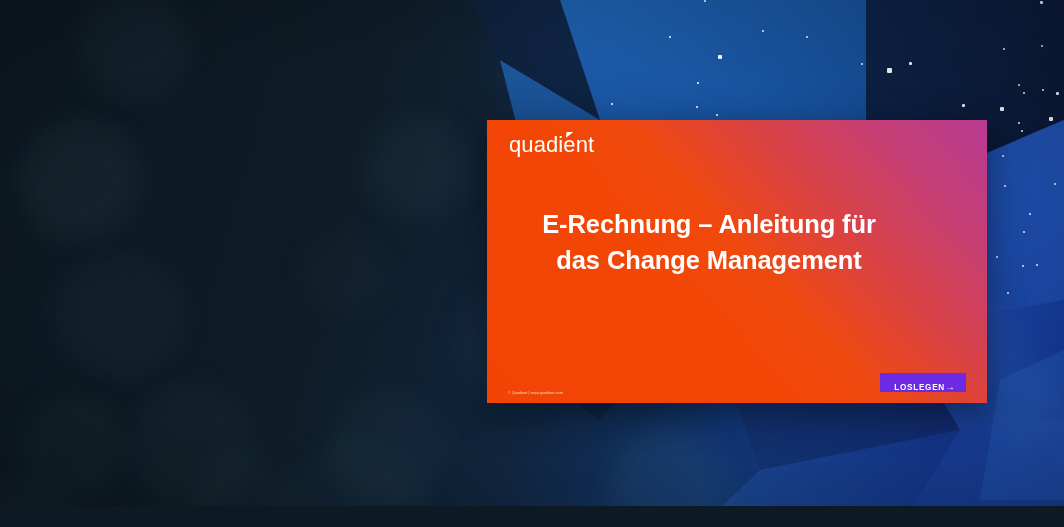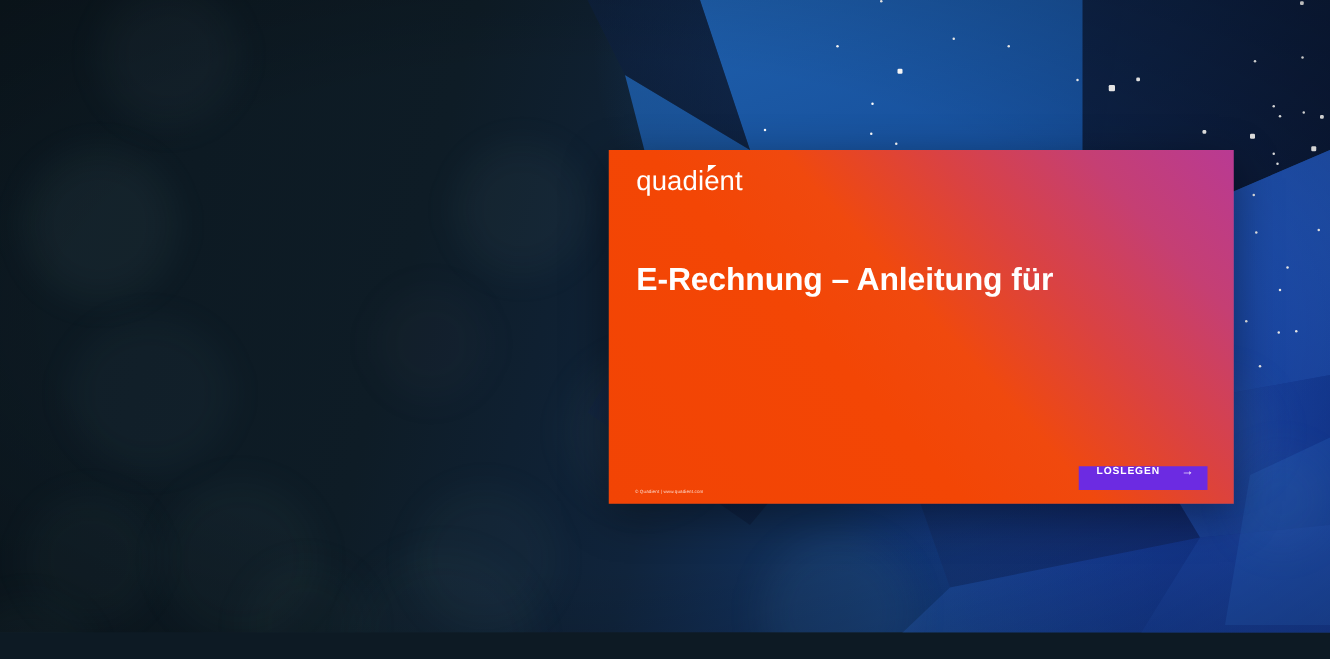--- a/index.html
+++ b/index.html
@@ -81,34 +81,35 @@
     font-size:25px; font-weight:300;
     color:#ffffff; line-height:1.28;
     letter-spacing:.15px;
     opacity:.97;
   }
   .h-bold {
     font-size:25.5px; font-weight:700;
     color:#ffffff; line-height:1.32;
     letter-spacing:-.1px;
     margin-top:2px;
+    text-align:center;
   }
 
   
   .footer-note {
     position:absolute; left:21px; bottom:8px;
     font-size:3.6px; letter-spacing:.12px;
     color:rgba(255,255,255,.80);
     white-space:nowrap;
   }
 
   
   .cta {
     position:absolute; right:21px; bottom:11px;
-    display:flex; align-items:flex-start; gap:17px;
+    display:flex; align-items:flex-end; 
     background:#6C2BE2;
     padding:0 11px 0 14px;
     height:19px;
     border:none; cursor:pointer;
     font-family:"Liberation Sans", sans-serif;
     margin-top:48px;
   }
   .cta-label {
     color:#ffffff; font-size:8.2px; font-weight:700;
     letter-spacing:.72px; line-height:1;
@@ -228,20 +229,21 @@
 
     <div class="logo">
       <span class="logo-wrap">
         <span>quadient</span>
         <span class="logo-flag"></span>
       </span>
     </div>
 
     <div class="headline">
       <div class="h-bold">E-Rechnung – Anleitung für</div>
+      <div class="h-bold">das Change Management</div>
     </div>
 
     <div class="footer-note">© Quadient | www.quadient.com</div>
 
     <button class="cta">
       <span class="cta-label">LOSLEGEN</span>
       <span class="cta-arrow">→</span>
     </button>
 
   </div>

